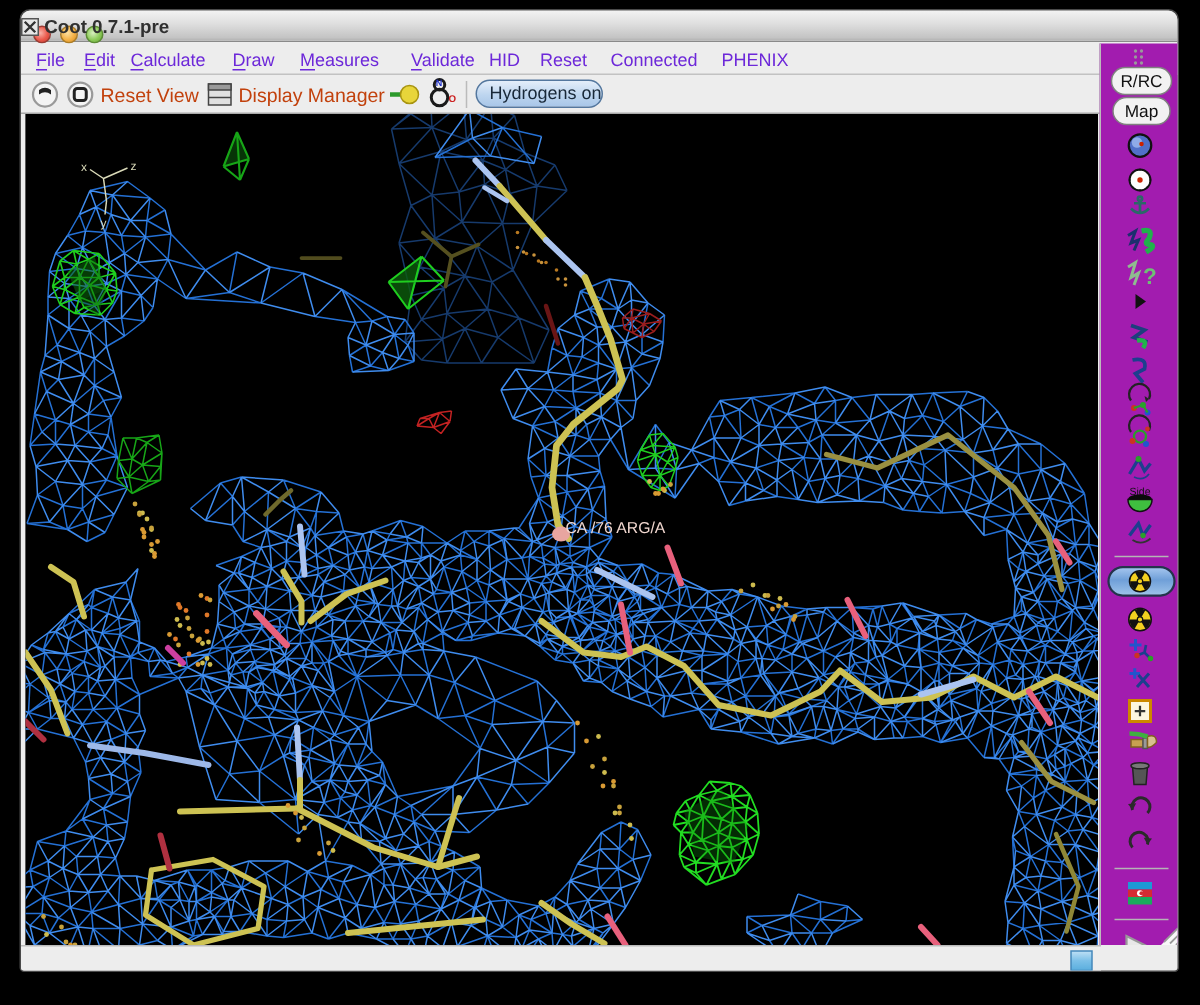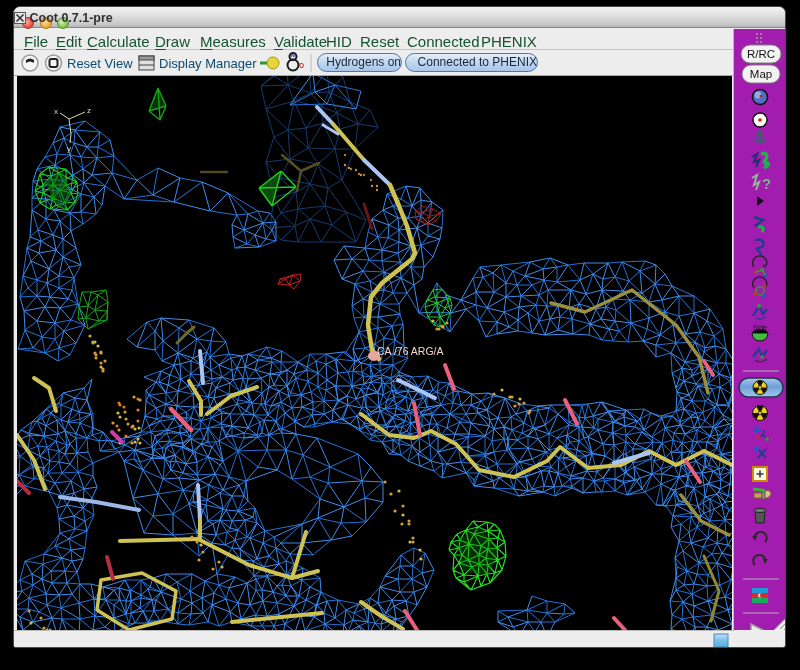--- a/index.html
+++ b/index.html
@@ -1,23 +1,23 @@
 <!DOCTYPE html>
 <html><head><meta charset="utf-8"><style>
 *{margin:0;padding:0;box-sizing:border-box}
 html,body{width:800px;height:670px;background:#000;font-family:"Liberation Sans",sans-serif;overflow:hidden}
 #win{position:absolute;left:13px;top:6px;width:773px;height:642px;background:#ededed;border-radius:7px 7px 3px 3px;overflow:hidden;border:1px solid #4a4a4a}
 #titlebar{position:absolute;left:0;top:0;width:100%;height:21px;background:linear-gradient(#f3f3f3,#dedede 45%,#c4c4c4 90%,#b2b2b2);border-bottom:1px solid #8a8a8a;border-radius:7px 7px 0 0}
 .tl{position:absolute;top:10px;width:12px;height:12px;border-radius:50%}
 #title{position:absolute;top:4px;left:0;width:100%;font-size:12.5px;font-weight:bold;color:#303030}
 #menubar{position:absolute;left:0;top:22px;width:100%;height:21px;background:#ededed;border-bottom:1px solid #c2c2c2}
-#menubar > span{position:absolute;top:4px;font-size:15px;color:#14532d}
+#menubar > span{position:absolute;top:4px;font-size:12px;color:#6d28d9}
 .mn{text-decoration:underline;text-underline-offset:2px}
 #toolbar{position:absolute;left:0;top:43px;width:720px;height:26px;background:#ededed;border-bottom:1px solid #a8a8a8}
-.tbtxt{position:absolute;top:6px;font-size:13px;color:#0c4a6e}
+.tbtxt{position:absolute;top:6px;font-size:13px;color:#c2410c}
 .pill{position:absolute;top:3px;height:19px;border:1.5px solid #54779e;border-radius:10px;background:linear-gradient(#e4eefa,#bdd5ef 55%,#a8c6e8);color:#182838;font-size:12px;text-align:right;line-height:17px}
 #rstrip{position:absolute;left:719px;top:22px;width:63px;height:601px;background:#a21caf;border-left:1px solid #bbb}
 #canvaswrap{position:absolute;left:3px;top:69px;width:715px;height:554px;background:#000}
 #statusbar{position:absolute;left:0px;top:623px;width:720px;height:18px;background:#ededed;border-top:1px solid #bbb}
 #statusbar .st{position:absolute;left:5px;top:3px;font-size:11.5px;color:#111;white-space:pre}
 svg{display:block}
 </style></head><body>
 <div id="win">
   <div id="titlebar">
     <div class="tl" style="left:8px;background:radial-gradient(circle at 4px 4px,#f8b2a8,#ea584a 55%,#c03c32);border:0.5px solid #9a3b33"></div>
@@ -54,21 +54,20 @@
       <circle cx="259" cy="13" r="6" fill="#e8d53a" stroke="#a89410"></circle>
       <circle cx="279" cy="15" r="5.5" fill="none" stroke="#1a1a1a" stroke-width="2"></circle>
       <circle cx="279" cy="6.5" r="3.5" fill="none" stroke="#1a1a1a" stroke-width="2"></circle>
       <text x="276.5" y="7" font-size="6" font-weight="bold" fill="#2233cc">N</text>
       <text x="285" y="18" font-size="6.5" font-weight="bold" fill="#cc2222">O</text>
       <line x1="297" y1="4" x2="297" y2="22" stroke="#bbb"></line>
     </svg>
     <div class="tbtxt" style="left:53px">Reset View</div>
     <div class="tbtxt" style="left:145px">Display Manager</div>
     <div class="pill" style="left:303px;width:85px">Hydrogens on</div>
-    <div class="pill" style="left:391px;width:133px">Connected to PHENIX</div>
   </div>
   <div id="rstrip">
     <svg width="53" height="601">
         <circle cx="23" cy="5" r="1.1" fill="#9a9a9a"></circle>
         <circle cx="27" cy="5" r="1.1" fill="#9a9a9a"></circle>
         <circle cx="23" cy="9" r="1.1" fill="#9a9a9a"></circle>
         <circle cx="27" cy="9" r="1.1" fill="#9a9a9a"></circle>
         <circle cx="23" cy="13" r="1.1" fill="#9a9a9a"></circle>
         <circle cx="27" cy="13" r="1.1" fill="#9a9a9a"></circle>
         <rect x="7" y="16" width="40" height="18" rx="9" fill="#f2f2f2" stroke="#808080"></rect>

